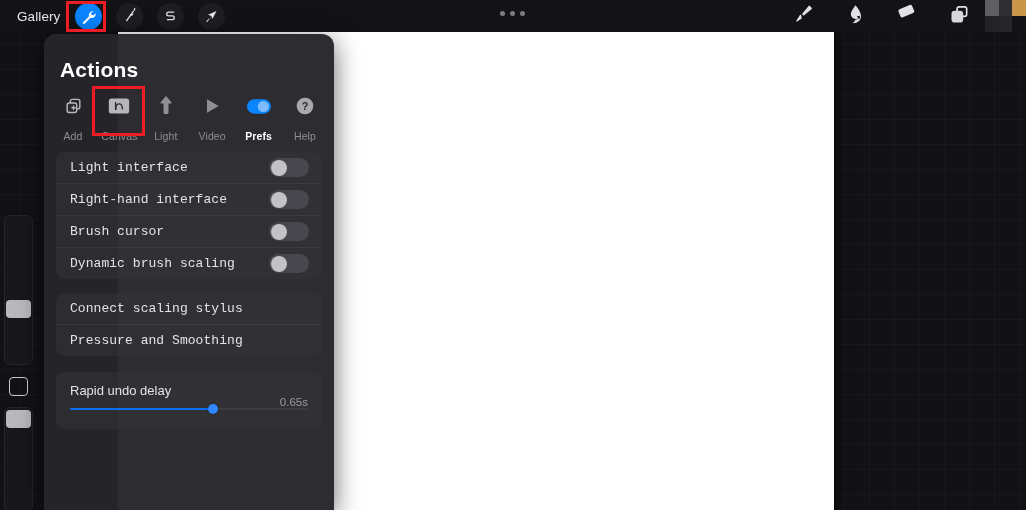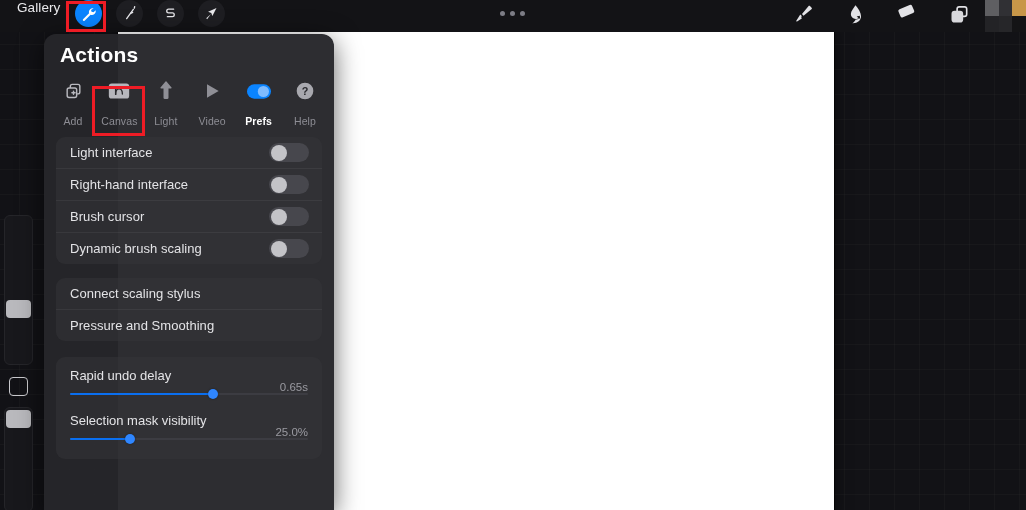--- a/index.html
+++ b/index.html
@@ -55,21 +55,21 @@
     position: absolute;
     left: 0; top: 0;
     width: 1026px; height: 32px;
     background: #131316;
     display: flex;
     align-items: center;
     z-index: 30;
   }
   .topbar-left {
     display: flex;
-    align-items: flex-start;
+    align-items: center;
     height: 32px;
     padding-left: 9px;
   }
   .gallery-btn {
     color: #e9e9ec;
     font-size: 13.5px;
     letter-spacing: .1px;
     padding: 0 8px;
     cursor: pointer;
   }
@@ -173,21 +173,21 @@
     border-radius: 12px 12px 0 0;
     box-shadow: 0 6px 26px rgba(0,0,0,0.6);
     z-index: 40;
     overflow: hidden;
   }
   .panel-title {
     color: #ffffff;
     font-size: 21px;
     font-weight: bold;
     letter-spacing: .2px;
-    padding: 9px 0 0 16px;
+    padding: 24px 0 0 16px;
   }
   .tabs {
     display: flex;
     padding: 10px 6px 4px 6px;
     justify-content: space-between;
   }
   .tab {
     width: 46px;
     display: flex;
     flex-direction: column;
@@ -213,20 +213,21 @@
   }
   .group.gap { margin-top: 14px; }
   .row {
     height: 31px;
     display: flex;
     align-items: center;
     justify-content: space-between;
     padding: 0 13px 0 14px;
     border-bottom: 1px solid rgba(255,255,255,0.055);
     cursor: pointer;
+    font-family: Liberation Mono, monospace;
   }
   .row:last-child { border-bottom: none; }
   .row-label {
     color: #e3e3e6;
     font-size: 13px;
     letter-spacing: .05px;
   }
   .toggle {
     width: 40px; height: 19px;
     border-radius: 10px;
@@ -517,30 +518,19 @@
           <span class="srow-label">Rapid undo delay</span>
           <span class="srow-value">0.65s</span>
         </div>
         <div class="track">
           <div class="track-line"></div>
           <div class="track-fill" style="width:60%"></div>
           <div class="track-knob" style="left:60%"></div>
         </div>
       </div>
 
-      <div class="srow">
-        <div class="srow-head">
-          <span class="srow-label">Selection mask visibility</span>
-          <span class="srow-value">25.0%</span>
-        </div>
-        <div class="track">
-          <div class="track-line"></div>
-          <div class="track-fill" style="width:25%"></div>
-          <div class="track-knob" style="left:25%"></div>
-        </div>
-      </div>
     </div>
   </div>
 
   <div class="redbox rb-wrench"></div>
   <div class="redbox rb-canvas"></div>
 
 </div>
 
 </body></html>

